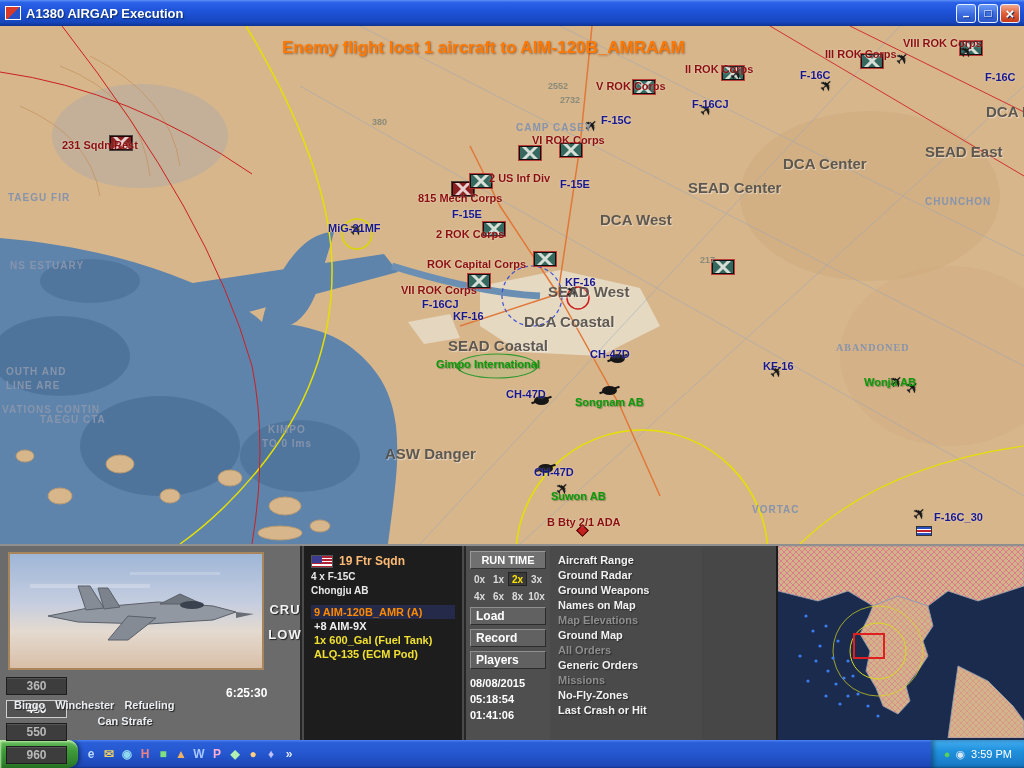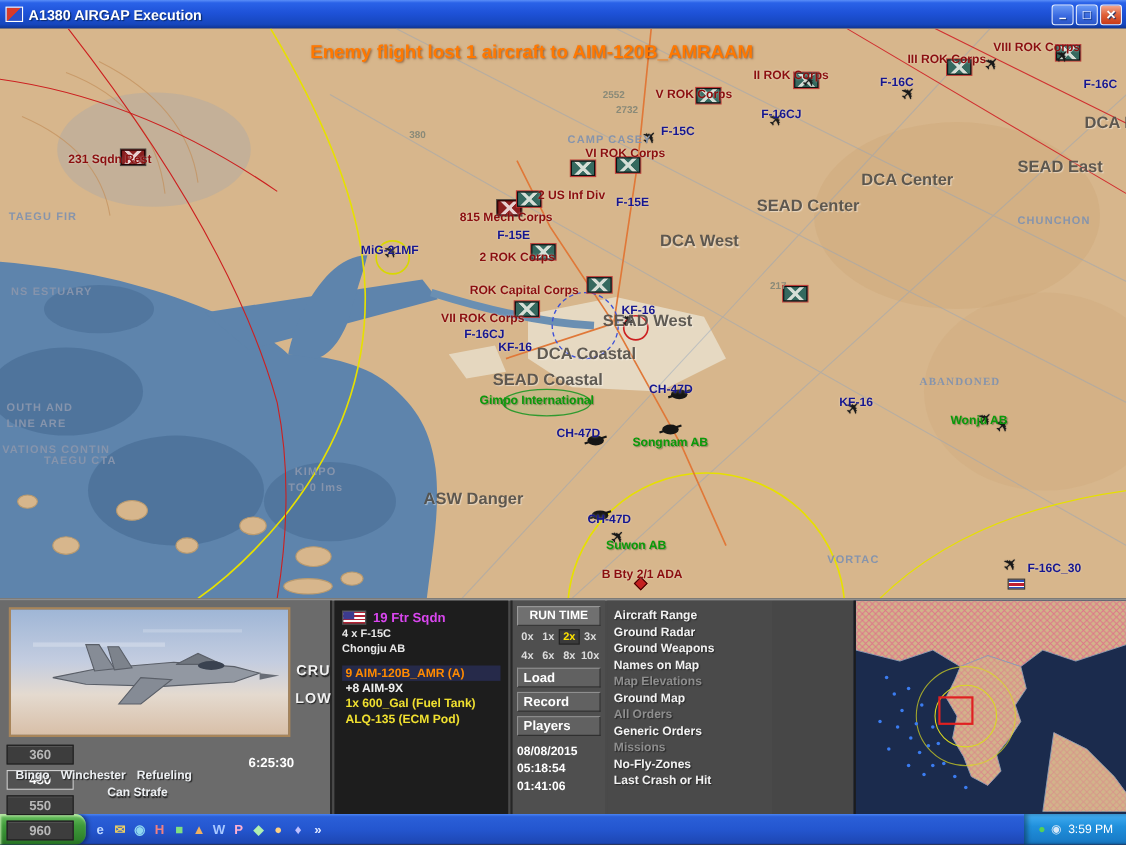--- a/index.html
+++ b/index.html
@@ -71,21 +71,21 @@
   .mission-time { position:absolute; left:226px; top:140px; color:#fff; font-weight:bold; font-size:12px; }
   .strafe { position:absolute; left:60px; top:169px; width:130px; text-align:center;
     color:#eceff2; font-weight:bold; font-size:11px; text-shadow:1px 1px 1px #222; }
 
   .info-panel { position:absolute; left:304px; top:0; width:158px; height:100%;
     background:#1d1d1d; padding:8px 7px; }
   .info-head { display:flex; align-items:center; gap:6px; }
   .usflag { width:22px; height:13px; position:relative; border:1px solid #555;
     background:repeating-linear-gradient(180deg,#b22234 0 1.6px,#ffffff 1.6px 3.2px); }
   .usflag::before { content:""; position:absolute; left:0; top:0; width:10px; height:7px; background:#3c3b8e; }
-  .squadron { color:#d946ef; font-weight:bold; font-size:12px; }
+  .squadron { color:#fdba74; font-weight:bold; font-size:12px; }
   .info-line { color:#e8e8e8; font-size:10px; font-weight:bold; margin-top:3px; }
   .weapons { margin-top:9px; }
   .w-row { font-size:11px; font-weight:bold; height:14px; line-height:14px; padding-left:3px; white-space:nowrap; }
   .w-row.hl { background:#262a4a; }
 
   .runtime-panel { position:absolute; left:464px; top:0; width:86px; height:100%;
     background:#4f4f4f; border-left:2px solid #262626; padding:5px 4px; }
   .rt-head { background:#707070; border:1px solid; border-color:#9a9a9a #333 #333 #9a9a9a;
     color:#fff; font-weight:bold; font-size:11px; text-align:center; padding:2px 0; }
   .rt-row { display:flex; margin-top:3px; }
@@ -277,21 +277,21 @@
         <div class="mlabel air" style="left: 934px; top: 485px;">F-16C_30</div>
         <div class="mlabel air" style="left: 590px; top: 322px;">CH-47D</div>
         <div class="mlabel air" style="left: 506px; top: 362px;">CH-47D</div>
         <div class="mlabel air" style="left: 534px; top: 440px;">CH-47D</div>
         <div class="mlabel zone" style="left: 783px; top: 130px;">DCA Center</div>
         <div class="mlabel zone" style="left: 925px; top: 118px;">SEAD East</div>
         <div class="mlabel zone" style="left: 986px; top: 78px;">DCA East</div>
         <div class="mlabel zone" style="left: 688px; top: 154px;">SEAD Center</div>
         <div class="mlabel zone" style="left: 600px; top: 186px;">DCA West</div>
         <div class="mlabel zone" style="left: 548px; top: 258px;">SEAD West</div>
-        <div class="mlabel zone" style="left: 488px; top: 288px;">DCA Coastal</div>
+        <div class="mlabel zone" style="left: 524px; top: 288px;">DCA Coastal</div>
         <div class="mlabel zone" style="left: 448px; top: 312px;">SEAD Coastal</div>
         <div class="mlabel zone" style="left: 385px; top: 420px;">ASW Danger</div>
         <div class="mlabel base" style="left: 436px; top: 332px;">Gimpo International</div>
         <div class="mlabel base" style="left: 575px; top: 370px;">Songnam AB</div>
         <div class="mlabel base" style="left: 551px; top: 464px;">Suwon AB</div>
         <div class="mlabel base" style="left: 864px; top: 350px;">Wonju AB</div>
         <div class="mlabel geo" style="left: 8px; top: 166px;">TAEGU FIR</div>
         <div class="mlabel geo" style="left: 10px; top: 234px;">NS ESTUARY</div>
         <div class="mlabel geo" style="left: 6px; top: 340px;">OUTH AND</div>
         <div class="mlabel geo" style="left: 6px; top: 354px;">LINE ARE</div>

